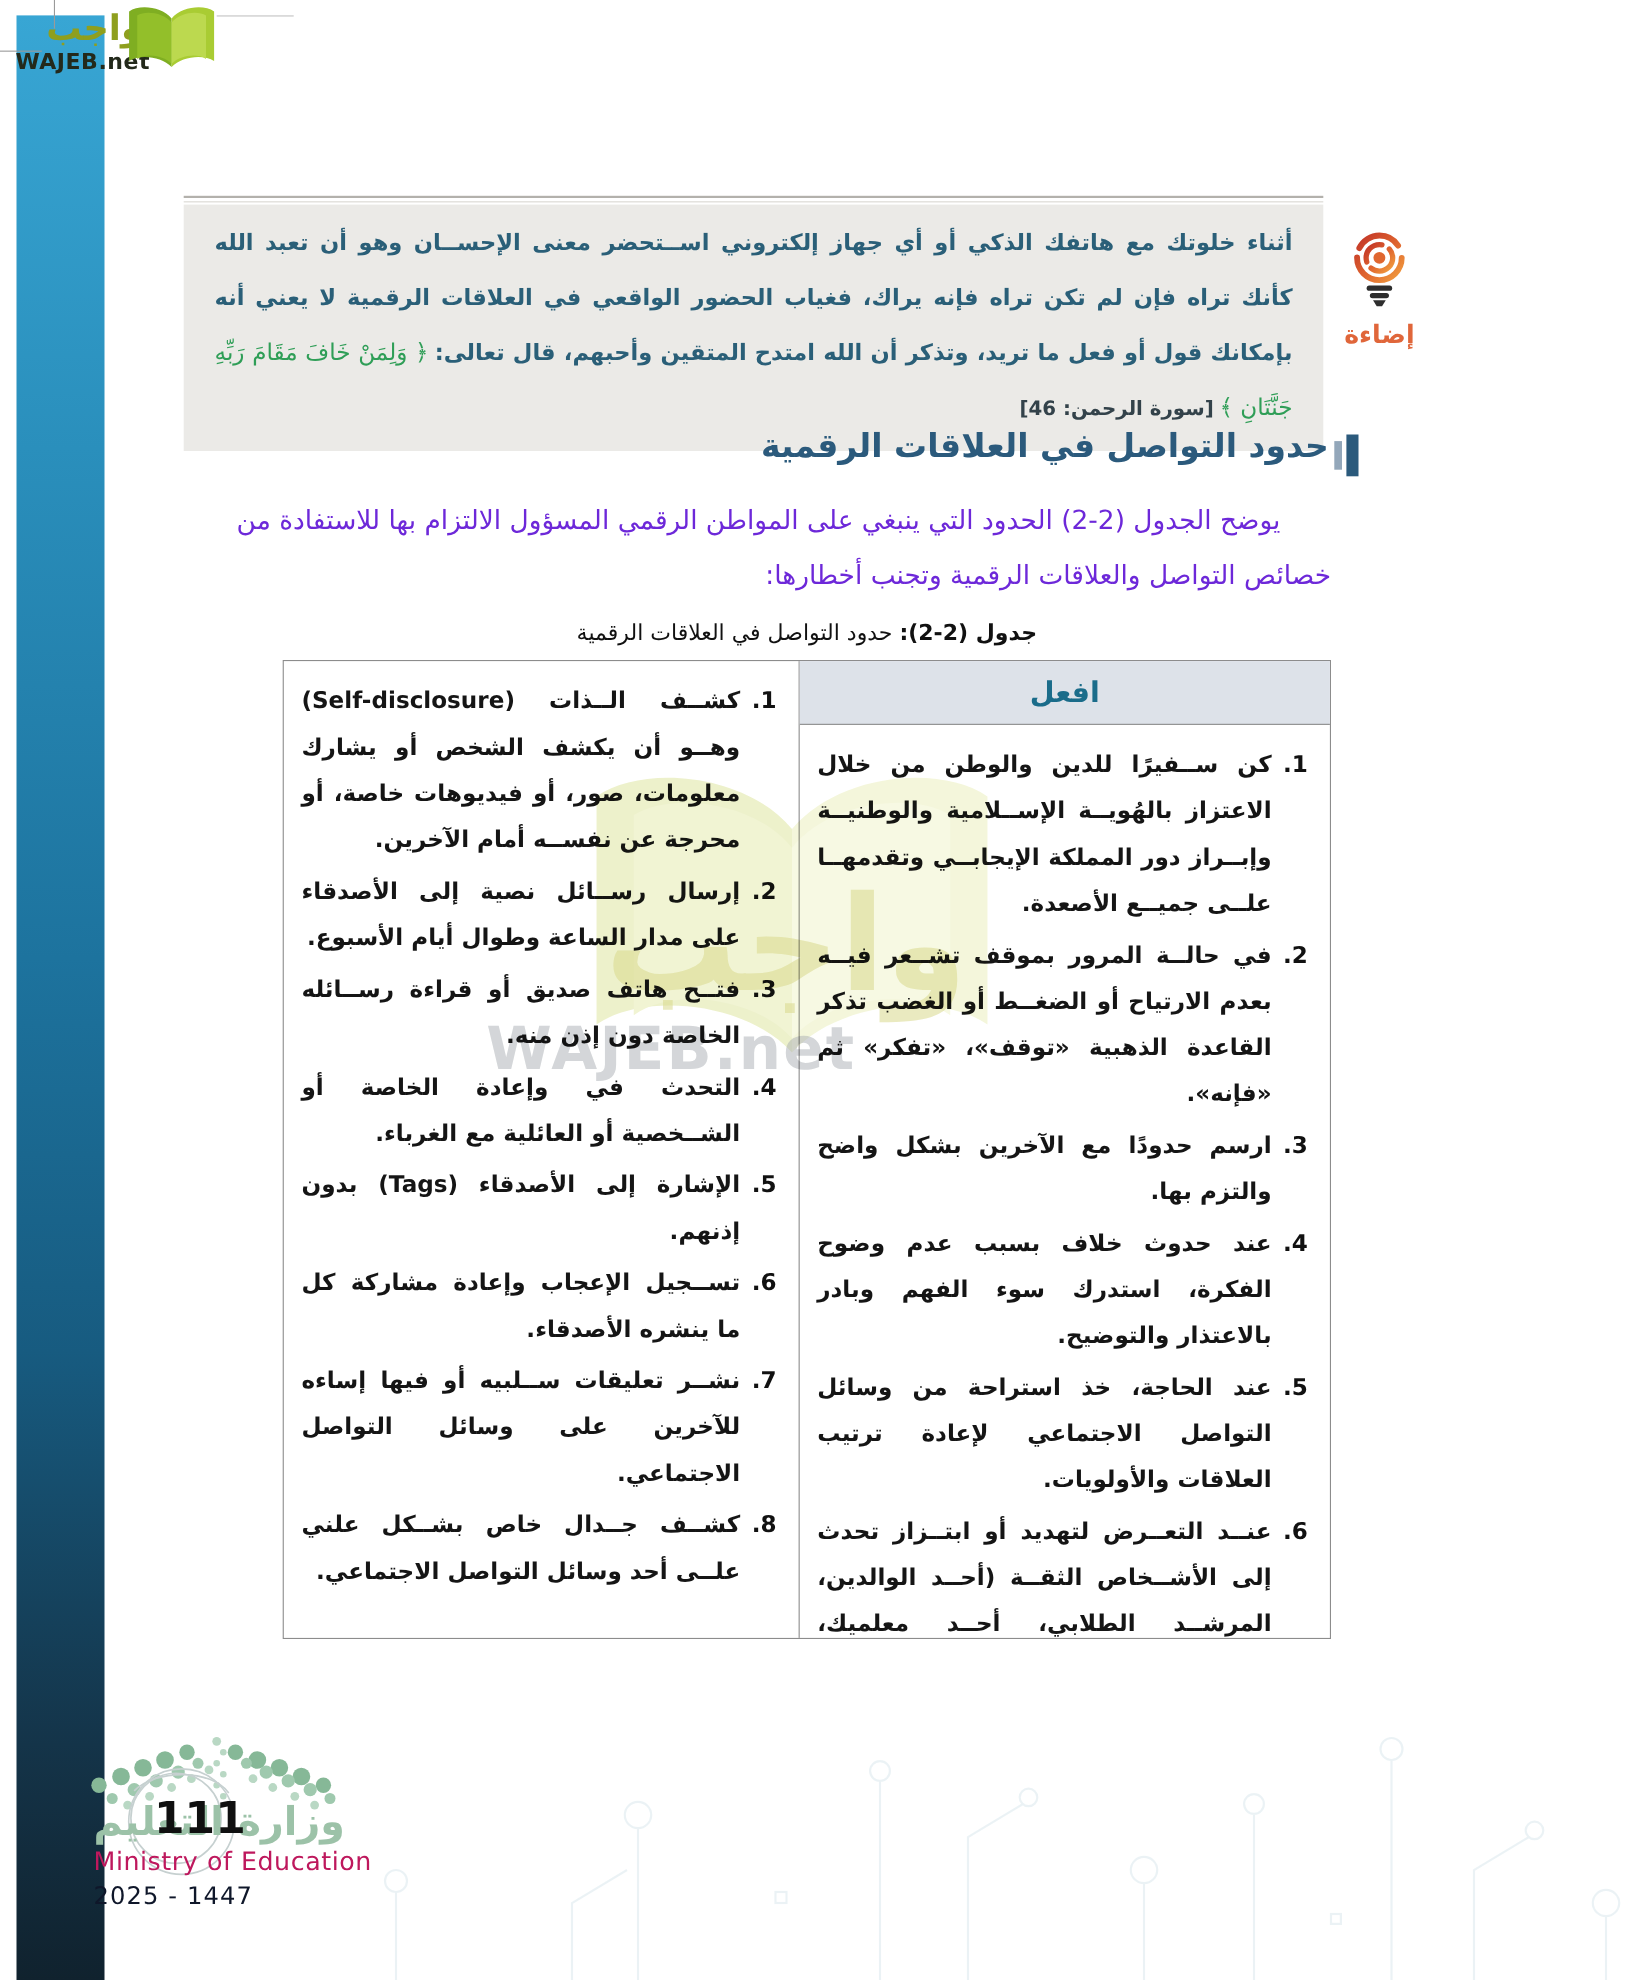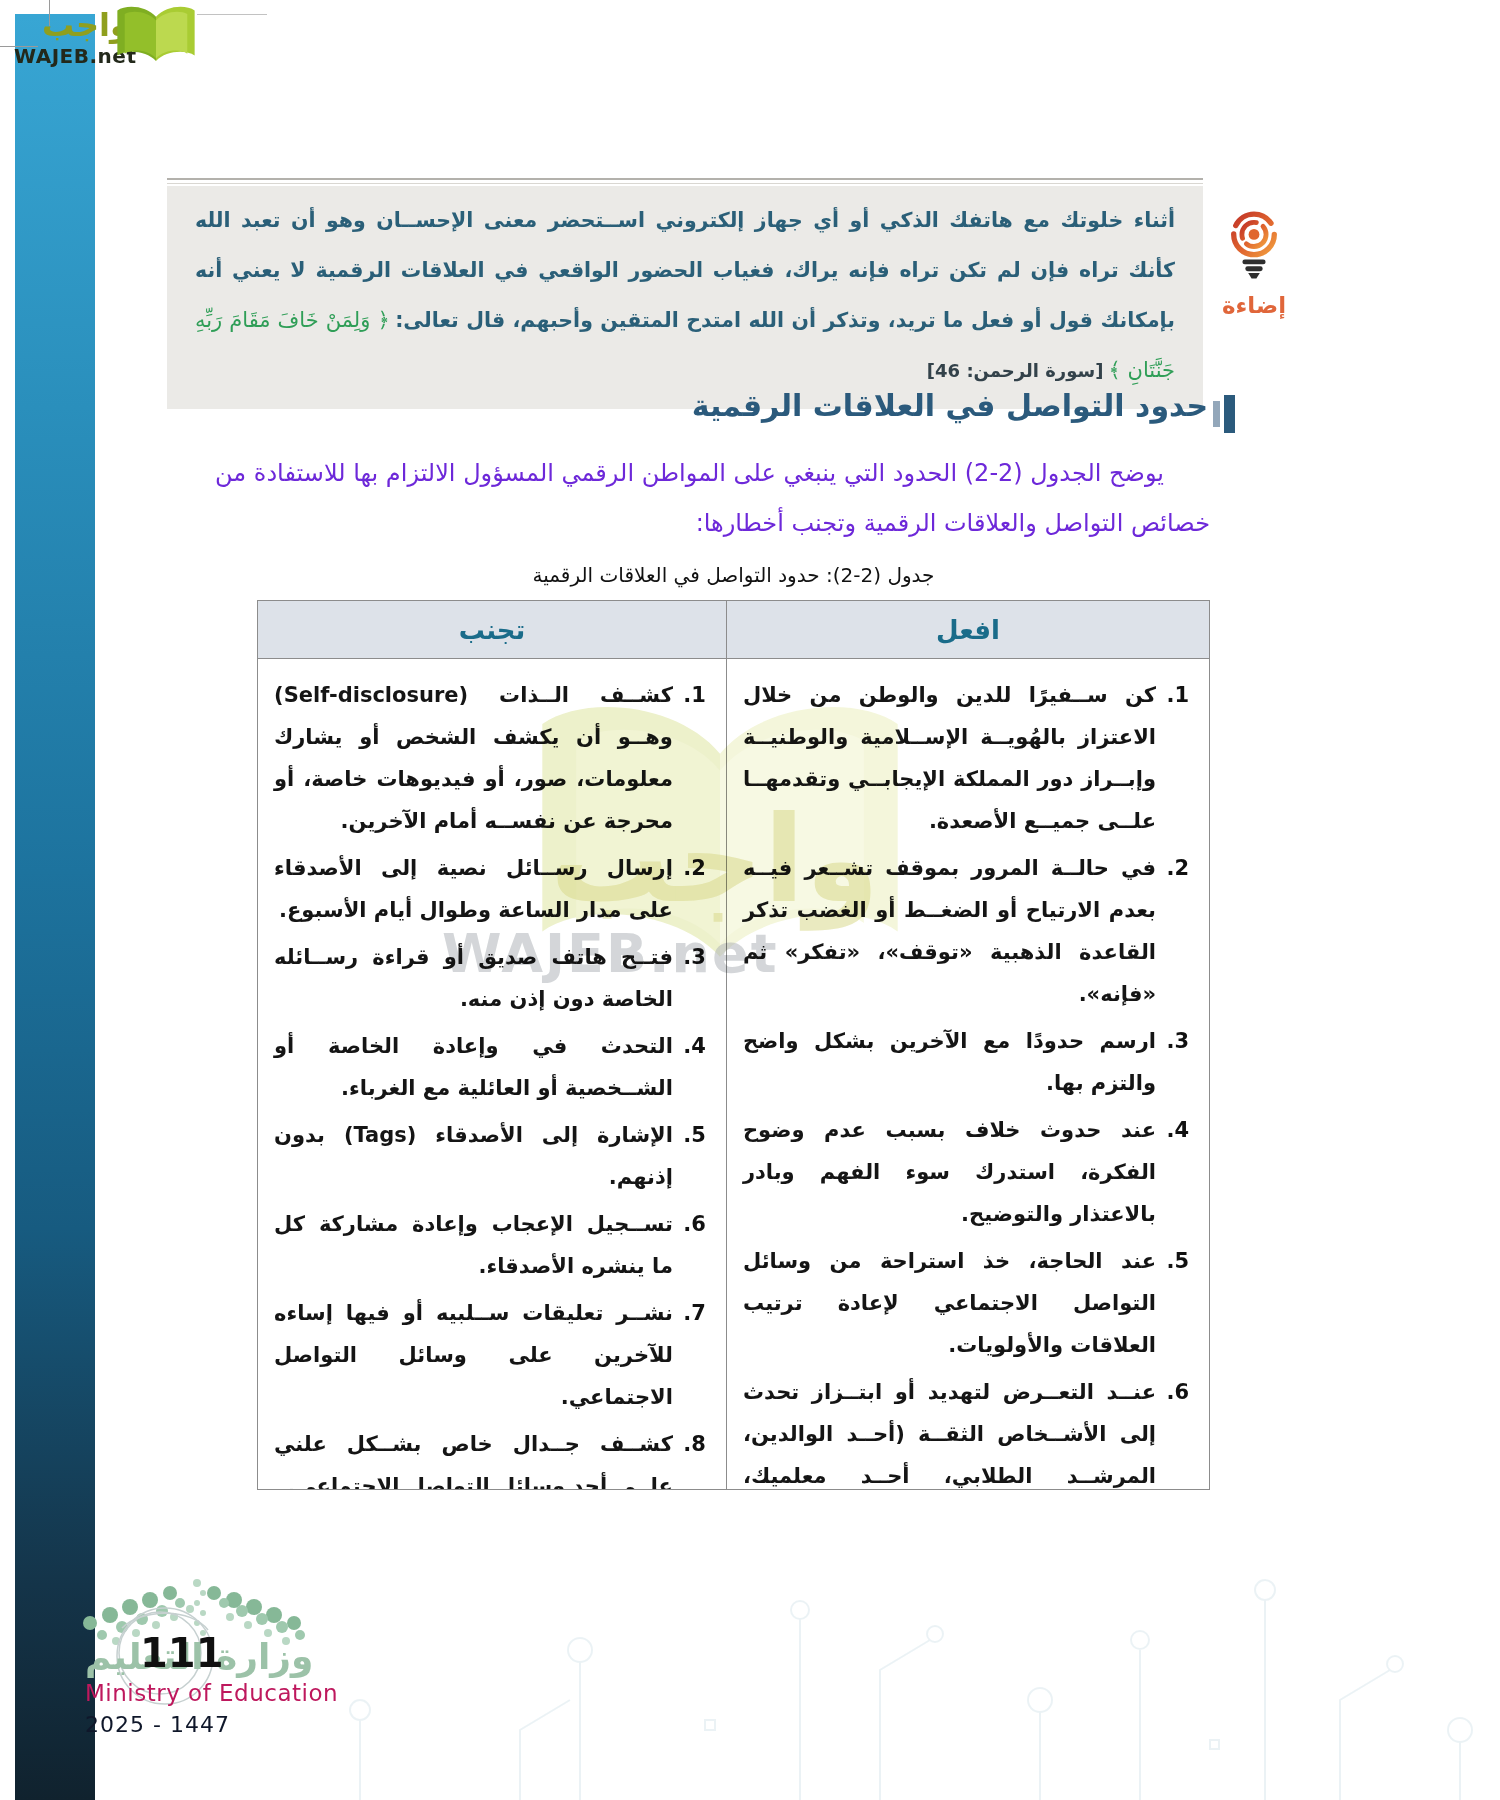--- a/index.html
+++ b/index.html
@@ -38,21 +38,21 @@
     color:#2b5a7c;direction:rtl;}
   .sec-marker{position:absolute;right:262px;top:392px;}
 
   
   .intro{position:absolute;left:140px;top:448px;width:1070px;direction:rtl;text-align:right;
     font-size:24px;line-height:50px;color:#6d28d9;text-indent:46px;}
 
   
   .caption{position:absolute;left:257px;top:563px;width:953px;text-align:center;direction:rtl;
     font-size:20px;color:#111;}
-  .caption b{font-weight:400;text-align:right;}
+  .caption b{font-weight:700;text-align:right;}
 
   
   .dtable{position:absolute;left:257px;top:600px;width:953px;height:890px;box-sizing:border-box;
     border:1px solid #8c8c8c;display:flex;direction:rtl;background:#fff;}
   .col{display:flex;flex-direction:column;box-sizing:border-box;}
   .col-do{width:50.8%;border-left:1px solid #8c8c8c;}
   .col-avoid{width:49.2%;}
   .col-head{height:57px;flex:0 0 57px;background:#dde2e9;border-bottom:1px solid #8c8c8c;
     display:flex;align-items:center;justify-content:center;
     font-size:26px;font-weight:700;color:#1a6c8a;}
@@ -175,21 +175,20 @@
             <span class="tnum">5.</span>
             <span class="ttxt">عند الحاجة، خذ استراحة من وسائل التواصل الاجتماعي لإعادة ترتيب العلاقات والأولويات.</span>
           </div>
         <div class="titem">
             <span class="tnum">6.</span>
             <span class="ttxt">عنــد التعــرض لتهديد أو ابتــزاز تحدث إلى الأشــخاص الثقــة (أحــد الوالدين، المرشــد الطلابي، أحــد معلميك، الجهــات الحكومية المختصة).</span>
           </div>
       </div>
     </div>
     <div class="col col-avoid">
-      <div class="col-head">تجنب</div>
       <div class="col-body">
         <div class="titem">
             <span class="tnum">1.</span>
             <span class="ttxt">كشــف الــذات (Self-disclosure) وهــو أن يكشف الشخص أو يشارك معلومات، صور، أو فيديوهات خاصة، أو محرجة عن نفســه أمام الآخرين.</span>
           </div>
         <div class="titem">
             <span class="tnum">2.</span>
             <span class="ttxt">إرسال رســائل نصية إلى الأصدقاء على مدار الساعة وطوال أيام الأسبوع.</span>
           </div>
         <div class="titem">

